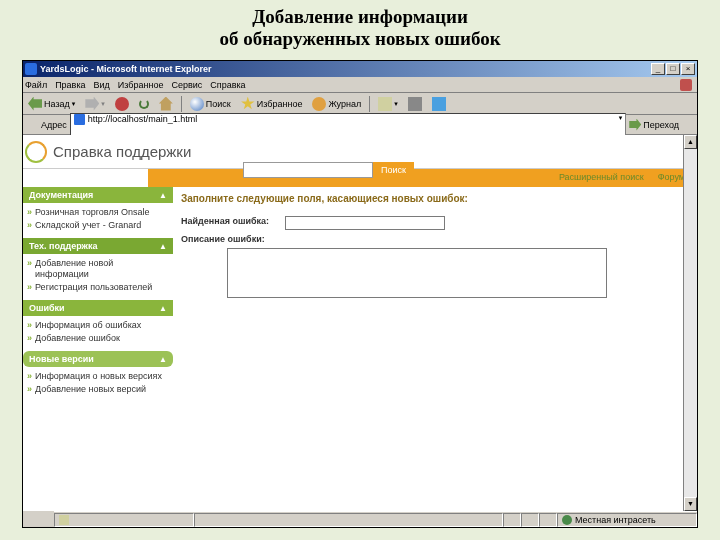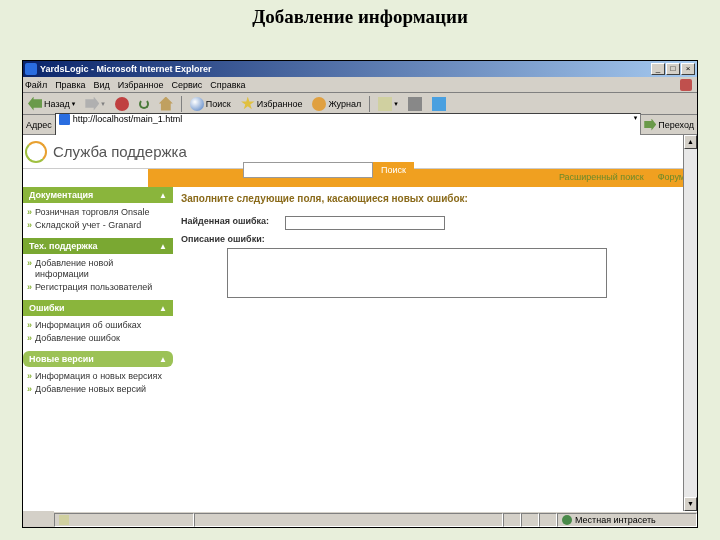--- a/index.html
+++ b/index.html
@@ -12,21 +12,21 @@
   .titlebar-text { flex: 1; font-weight: bold; }
   .win-buttons { display: flex; gap: 1px; }
   .win-btn { width: 14px; height: 12px; background: #d4d0c8; border: 1px solid #fff; border-right-color:#404040; border-bottom-color:#404040; font-size:8px; text-align:center; line-height:10px; color:#000; }
   .menubar { height: 16px; background: #d4d0c8; display: flex; align-items: center; padding: 0 2px; font-size: 9px; gap: 8px; border-bottom:1px solid #808080; }
   .menubar span { color:#000; }
   .toolbar1 { height: 22px; background: #d4d0c8; display: flex; align-items: center; padding: 0 2px; font-size: 9px; gap: 4px; border-bottom:1px solid #808080; }
   .tb-btn { display:flex; align-items:center; gap:2px; padding:1px 3px; color:#000; }
   .tb-btn.disabled { color:#808080; }
   .tb-icon { width:14px; height:14px; display:inline-block; }
   .sep { width:1px; height:16px; background:#808080; margin:0 1px; }
-  .addressbar { height: 20px; background: #d4d0c8; display: flex; align-items: center; padding: 0 3px; font-size: 9px; gap: 3px; border-bottom:1px solid #808080; }
+  .addressbar { height: 20px; background: #d4d0c8; display: flex; align-items: center; padding: 0 18px; font-size: 9px; gap: 3px; border-bottom:1px solid #808080; }
   .addr-input { flex:1; height:23px; background:#fff; border:1px solid #808080; border-top-color:#404040; border-left-color:#404040; padding:0 3px; font-size:9px; display:flex; align-items:flex-start; }
   .addr-input .ie-icon { width:11px; height:11px; background:#2a6de0; margin-right:3px; border-radius:1px; }
   .goto { display:flex; align-items:center; gap:2px; }
   .goto-icon { width:12px; height:12px; background:#6a9a4a; clip-path: polygon(0 20%, 60% 20%, 60% 0, 100% 50%, 60% 100%, 60% 80%, 0 80%); }
   .content { position:absolute; top:74px; left:0; right:0; bottom:16px; background:#fff; overflow:hidden; }
   .vscroll { position:absolute; top:74px; right:0; bottom:16px; width:14px; background:#d4d0c8; border-left:1px solid #808080; }
   .vscroll .arrow { height:14px; background:#d4d0c8; border:1px solid #fff; border-right-color:#404040; border-bottom-color:#404040; font-size:7px; text-align:center; line-height:12px; }
   .vscroll .track { position:absolute; top:14px; bottom:14px; left:0; right:0; background:#e8e8e8; }
   .vscroll .arrow.down { position:absolute; bottom:0; left:0; right:0; }
   .statusbar { position:absolute; bottom:0; left:0; right:0; height:16px; background:#d4d0c8; border-top:1px solid #fff; display:flex; align-items:center; font-size:9px;margin-left:31px; }
@@ -62,20 +62,21 @@
   .form-ta { width:380px; height:50px; border:1px solid #7a7a7a; background:#fff; margin-top:2px; }
   .btn-row { display:flex; gap:6px; margin-top:100px; margin-left:46px; }
   .form-btn { height:18px; width:78px; background:#d4d0c8; border:1px solid #404040; border-top-color:#fff; border-left-color:#fff; font-size:9px; }
 </style>
 </head>
 <body>
 
 <div class="slide">
   <div class="slide-title">
     <span>Добавление информации</span><br>
+    <span>об обнаруженных новых ошибок</span>
   </div>
 
   <div class="browser">
     <div class="titlebar">
       <span class="titlebar-icon"></span>
       <span class="titlebar-text">YardsLogic - Microsoft Internet Explorer</span>
       <div class="win-buttons">
         <div class="win-btn">_</div>
         <div class="win-btn">□</div>
         <div class="win-btn">×</div>
@@ -148,21 +149,21 @@
       </div>
       <div class="goto">
         <span class="goto-icon"></span>
         <span>Переход</span>
       </div>
     </div>
 
     <div class="content">
       <div class="page-head">
         <div class="logo-circ"></div>
-        <div class="page-title">Служба поддержка</div>
+        <div class="page-title">Справка поддержки</div>
       </div>
       <div class="orange-strip">
         <div class="search-wrap">
           <div class="search-in"></div>
           <button class="search-btn">Поиск</button>
         </div>
         <div class="links-right">
           <span>Расширенный поиск</span>
           <span>Форум</span>
         </div>

